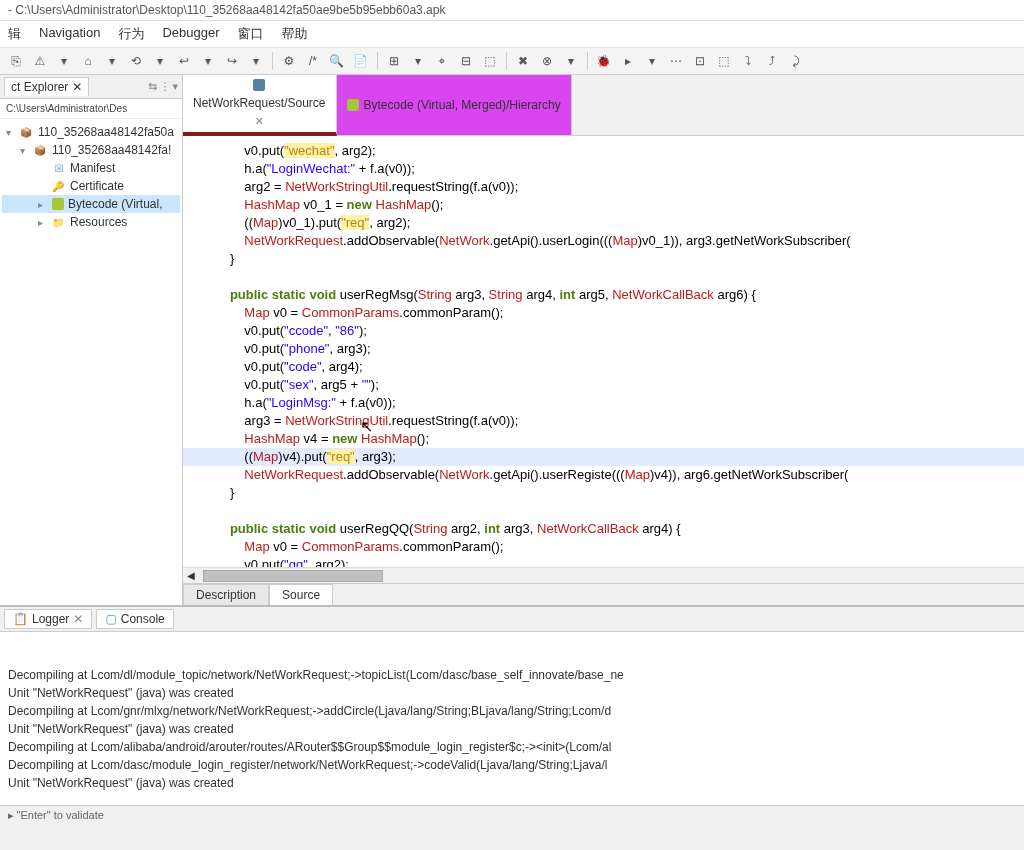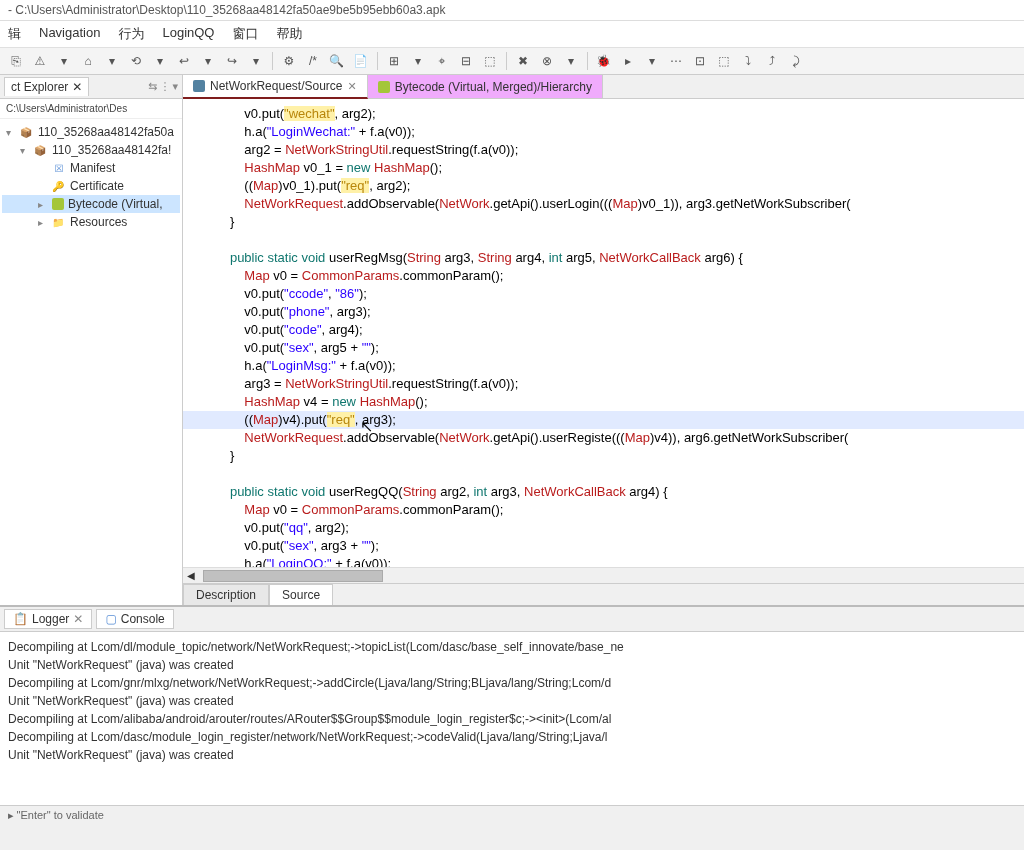--- a/index.html
+++ b/index.html
@@ -26,60 +26,60 @@
 .tree-item { display: flex; align-items: center; gap: 4px; padding: 2px 4px; white-space: nowrap; cursor: pointer; }
 .tree-item.l1 { padding-left: 4px; }
 .tree-item.l2 { padding-left: 18px; }
 .tree-item.l3 { padding-left: 36px; }
 .tree-item.sel { background: #cce5ff; }
 .exp-arrow { width: 10px; color: #888; font-size: 10px; }
 .icon-sq { width: 14px; height: 14px; display: inline-flex; align-items: center; justify-content: center; font-size: 10px; }
 
 .editor-area { flex: 1; display: flex; flex-direction: column; background: #fff; overflow: hidden; }
 .editor-tabs { display: flex; background: #f0f0f0; border-bottom: 1px solid #ccc; }
-.ed-tab { display: flex; align-items: center; gap: 5px; padding: 4px 10px; border-right: 1px solid #ccc; font-size: 12px; cursor: pointer; background: #f0abfc; }
-.ed-tab.active { background: #fff; border-bottom: 2px solid #7f1d1d; margin-bottom: -1px; }
+.ed-tab { display: flex; align-items: center; gap: 5px; padding: 4px 10px; border-right: 1px solid #ccc; font-size: 12px; cursor: pointer; background: #d946ef; }
+.ed-tab.active { background: #fff; border-bottom: 4px solid #7f1d1d; margin-bottom: -1px; flex-direction: column; }
 .ed-close { color: #888; font-size: 11px; }
 .android-icon { width: 12px; height: 12px; background: #a4c639; border-radius: 2px; display: inline-block; }
 .java-icon { width: 12px; height: 12px; background: #5382a1; border-radius: 2px; display: inline-block; }
 
 .code { flex: 1; overflow: auto; padding: 6px 0; font-family: Consolas, "Courier New", monospace; font-size: 13px; line-height: 18px; white-space: pre; color: #000; }
-.code .kw { color: #0f766e; font-weight: normal; }
+.code .kw { color: #4d7c0f; font-weight: bold; }
 .code .str { color: #2a00ff; }
 .code .type { color: #b91c1c; }
 .code .ln { display: block; padding-left: 18px; }
 .code .cursor-line { background: #e1eaff; }
 .code .hl-str { background: #fff1a8; color: #b8860b; }
 
 .bottom-tabs { display: flex; background: #f0f0f0; border-top: 1px solid #ccc; }
 .bt-tab { padding: 3px 12px; border: 1px solid #ccc; border-bottom: none; background: #e8e8e8; font-size: 12px; cursor: pointer; }
 .bt-tab.active { background: #fff; }
 
 .scrollbar-h { height: 16px; background: #f0f0f0; border-top: 1px solid #ddd; position: relative; }
 .scrollbar-h .thumb { position: absolute; left: 20px; width: 180px; height: 12px; top: 2px; background: #c0c0c0; border: 1px solid #aaa; }
 
 .logger-panel { border-top: 2px solid #bbb; background: #fff; height: 200px; display: flex; flex-direction: column; }
 .log-tabs { display: flex; background: #f0f0f0; border-bottom: 1px solid #ccc; padding: 2px 4px; gap: 4px; }
 .log-tab { padding: 2px 8px; border: 1px solid #ccc; background: #fff; font-size: 12px; display: flex; align-items: center; gap: 4px; cursor: pointer; }
-.log-body { flex: 1; padding: 6px 8px; font-family: Consolas, monospace; font-size: 12px; color: #333; line-height: 18px; white-space: nowrap; overflow: hidden; }
+.log-body { flex: 1; padding: 6px 8px; font-family: Consolas, monospace; font-size: 12px; color: #333; line-height: 18px; white-space: nowrap; overflow: hidden; margin-top: 28px; }
 
 .statusbar { padding: 3px 8px; font-size: 11px; color: #666; background: #f0f0f0; border-top: 1px solid #ccc; }
 
 .mouse-cursor { position: absolute; left: 360px; top: 417px; pointer-events: none; font-size: 16px; color: #000; }
 </style>
 </head>
 <body>
 
 <div class="titlebar">- C:\Users\Administrator\Desktop\110_35268aa48142fa50ae9be5b95ebb60a3.apk</div>
 
 <div class="menubar">
   <span>辑</span>
   <span>Navigation</span>
   <span>行为</span>
-  <span>LoginQQ</span>
+  <span>Debugger</span>
   <span>窗口</span>
   <span>帮助</span>
 </div>
 
 <div class="toolbar">
   <span class="tb-btn">⎘</span>
   <span class="tb-btn">⚠</span>
   <span class="tb-btn">▾</span>
   <span class="tb-btn">⌂</span>
   <span class="tb-btn">▾</span>

